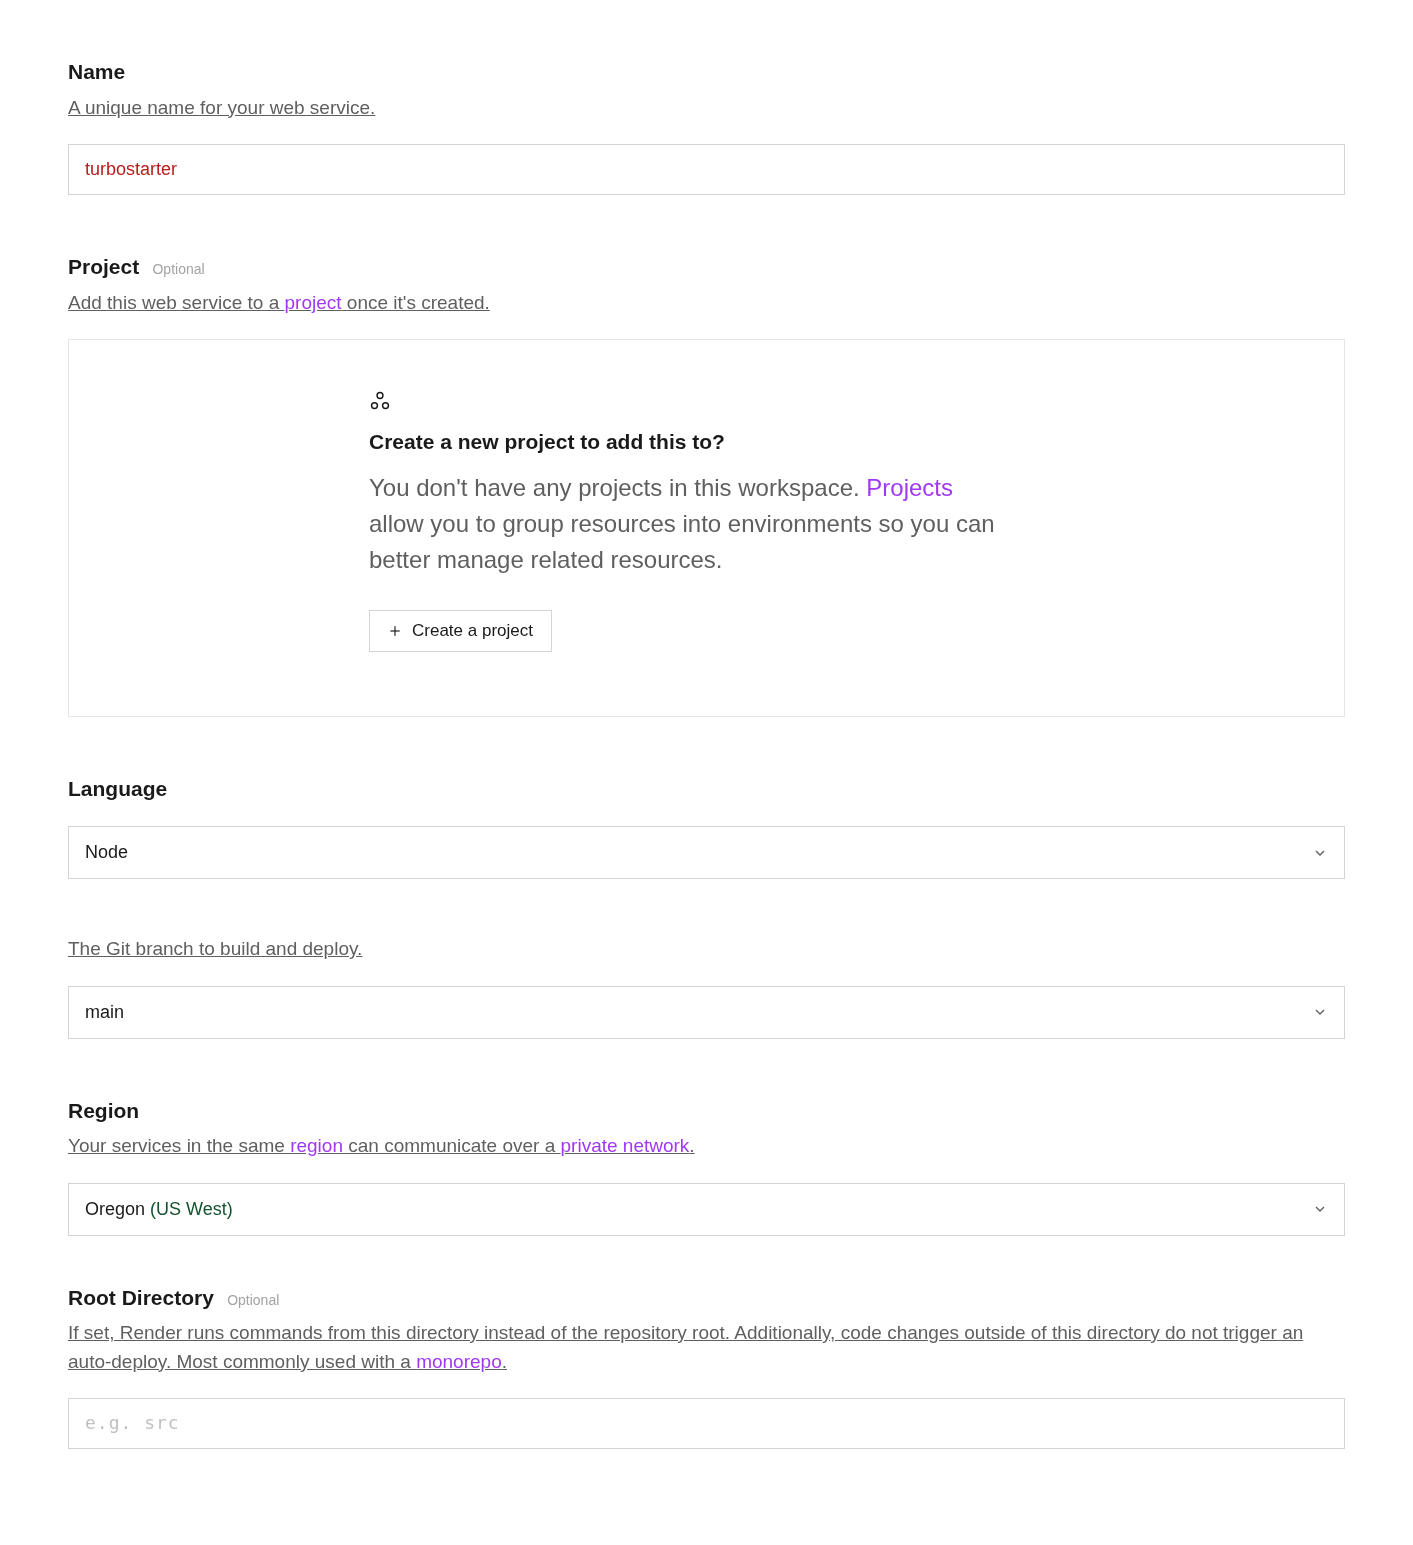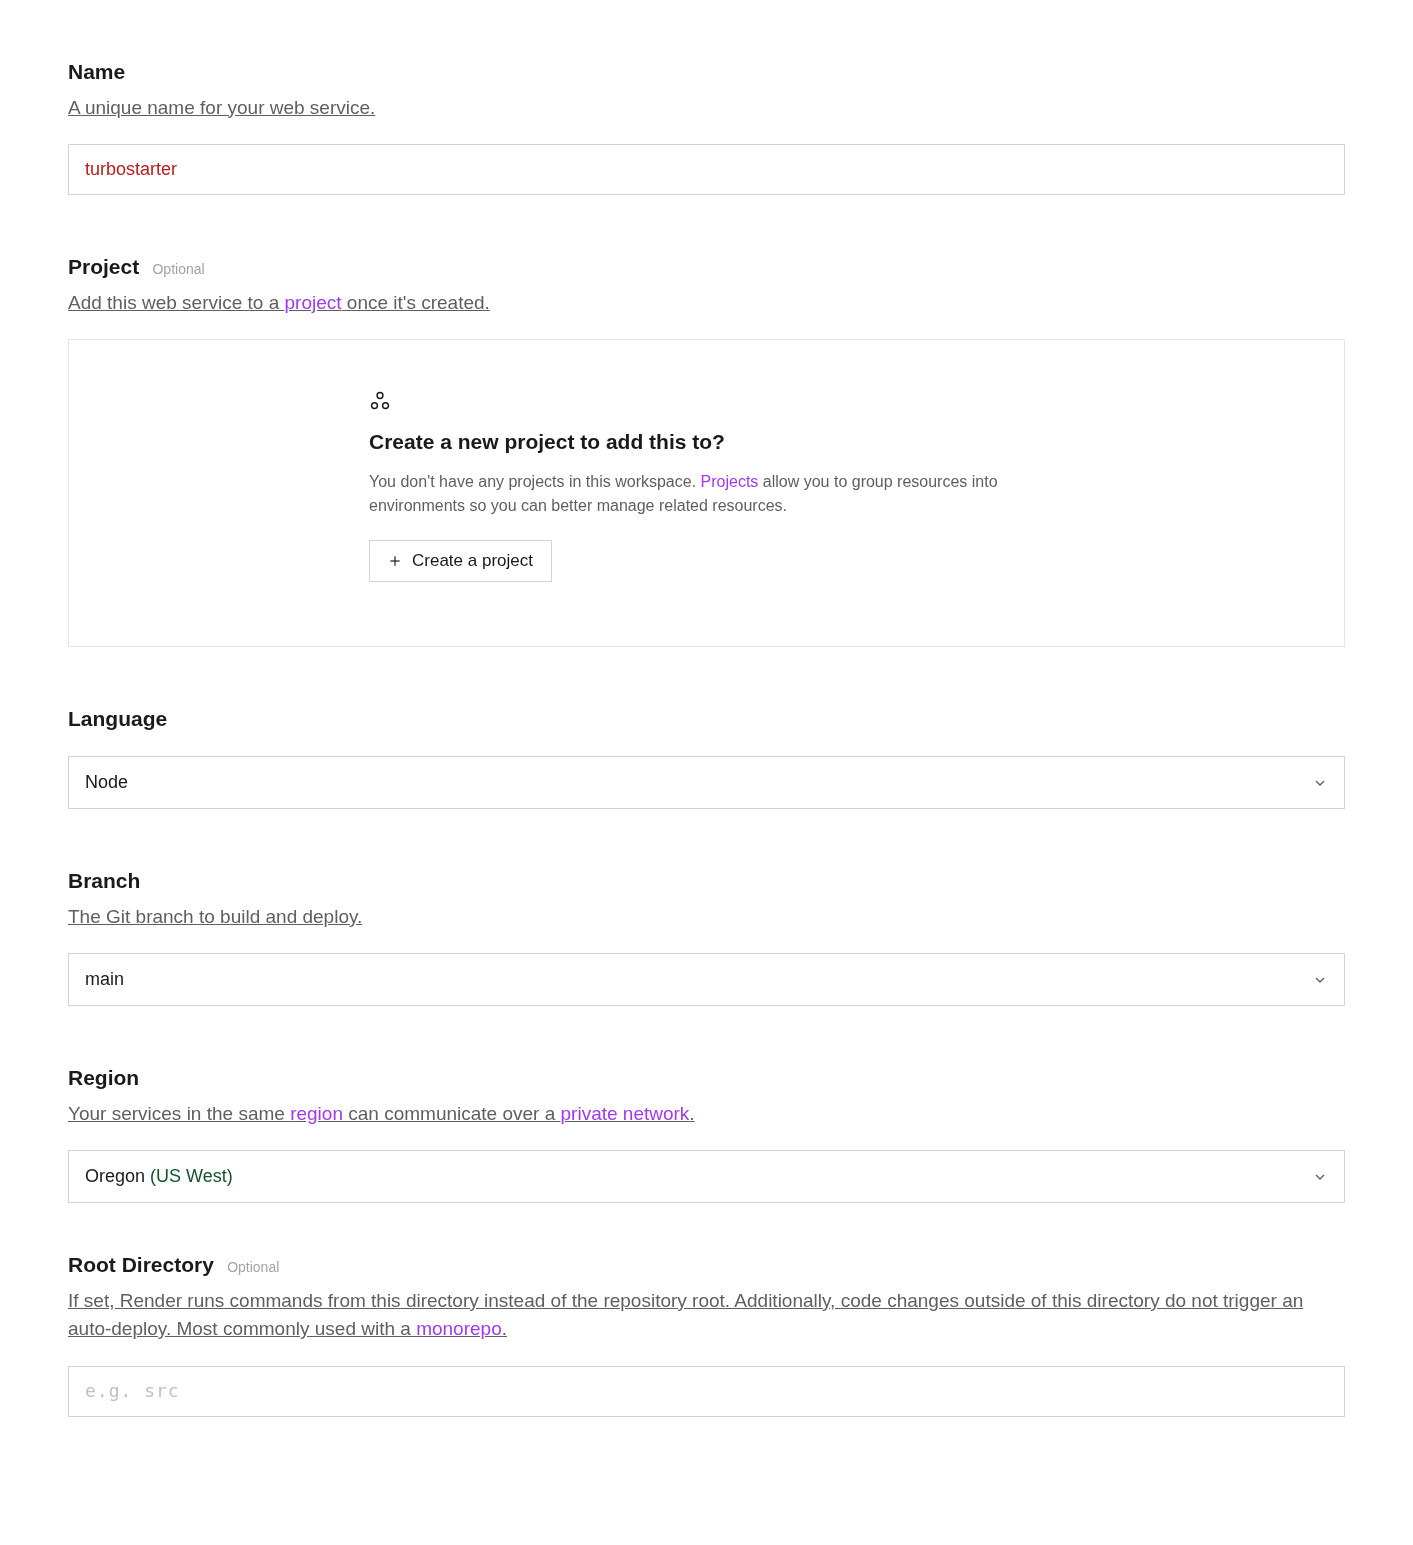--- a/index.html
+++ b/index.html
@@ -82,23 +82,23 @@
     display: block;
   }
   .project-title {
     font-size: 21px;
     font-weight: 700;
     margin-bottom: 12px;
     color: #1a1a1a;
   }
   .project-desc {
     color: #5f5f5f;
-    font-size: 16px;
+    font-size: 24px;
     max-width: 640px;
-    margin-bottom: 22px;
+    margin-bottom: 32px;
   }
   .btn {
     display: inline-flex;
     align-items: center;
     gap: 10px;
     border: 1px solid #d4d4d4;
     background: #fff;
     padding: 10px 18px;
     font-size: 17px;
     cursor: pointer;
@@ -154,23 +154,20 @@
   </div>
   <div class="select-field">
     <span class="value">Node</span>
     <svg class="chevron" viewBox="0 0 24 24" fill="none" stroke="#5f5f5f" stroke-width="2">
       <polyline points="6 9 12 15 18 9"></polyline>
     </svg>
   </div>
 </div>
 
 <div class="section">
-  <div class="label-row">
-    <span class="field-label">Branch</span>
-  </div>
   <div class="description">The Git branch to build and deploy.</div>
   <div class="select-field">
     <span class="value">main</span>
     <svg class="chevron" viewBox="0 0 24 24" fill="none" stroke="#5f5f5f" stroke-width="2">
       <polyline points="6 9 12 15 18 9"></polyline>
     </svg>
   </div>
 </div>
 
 <div class="section tight">

